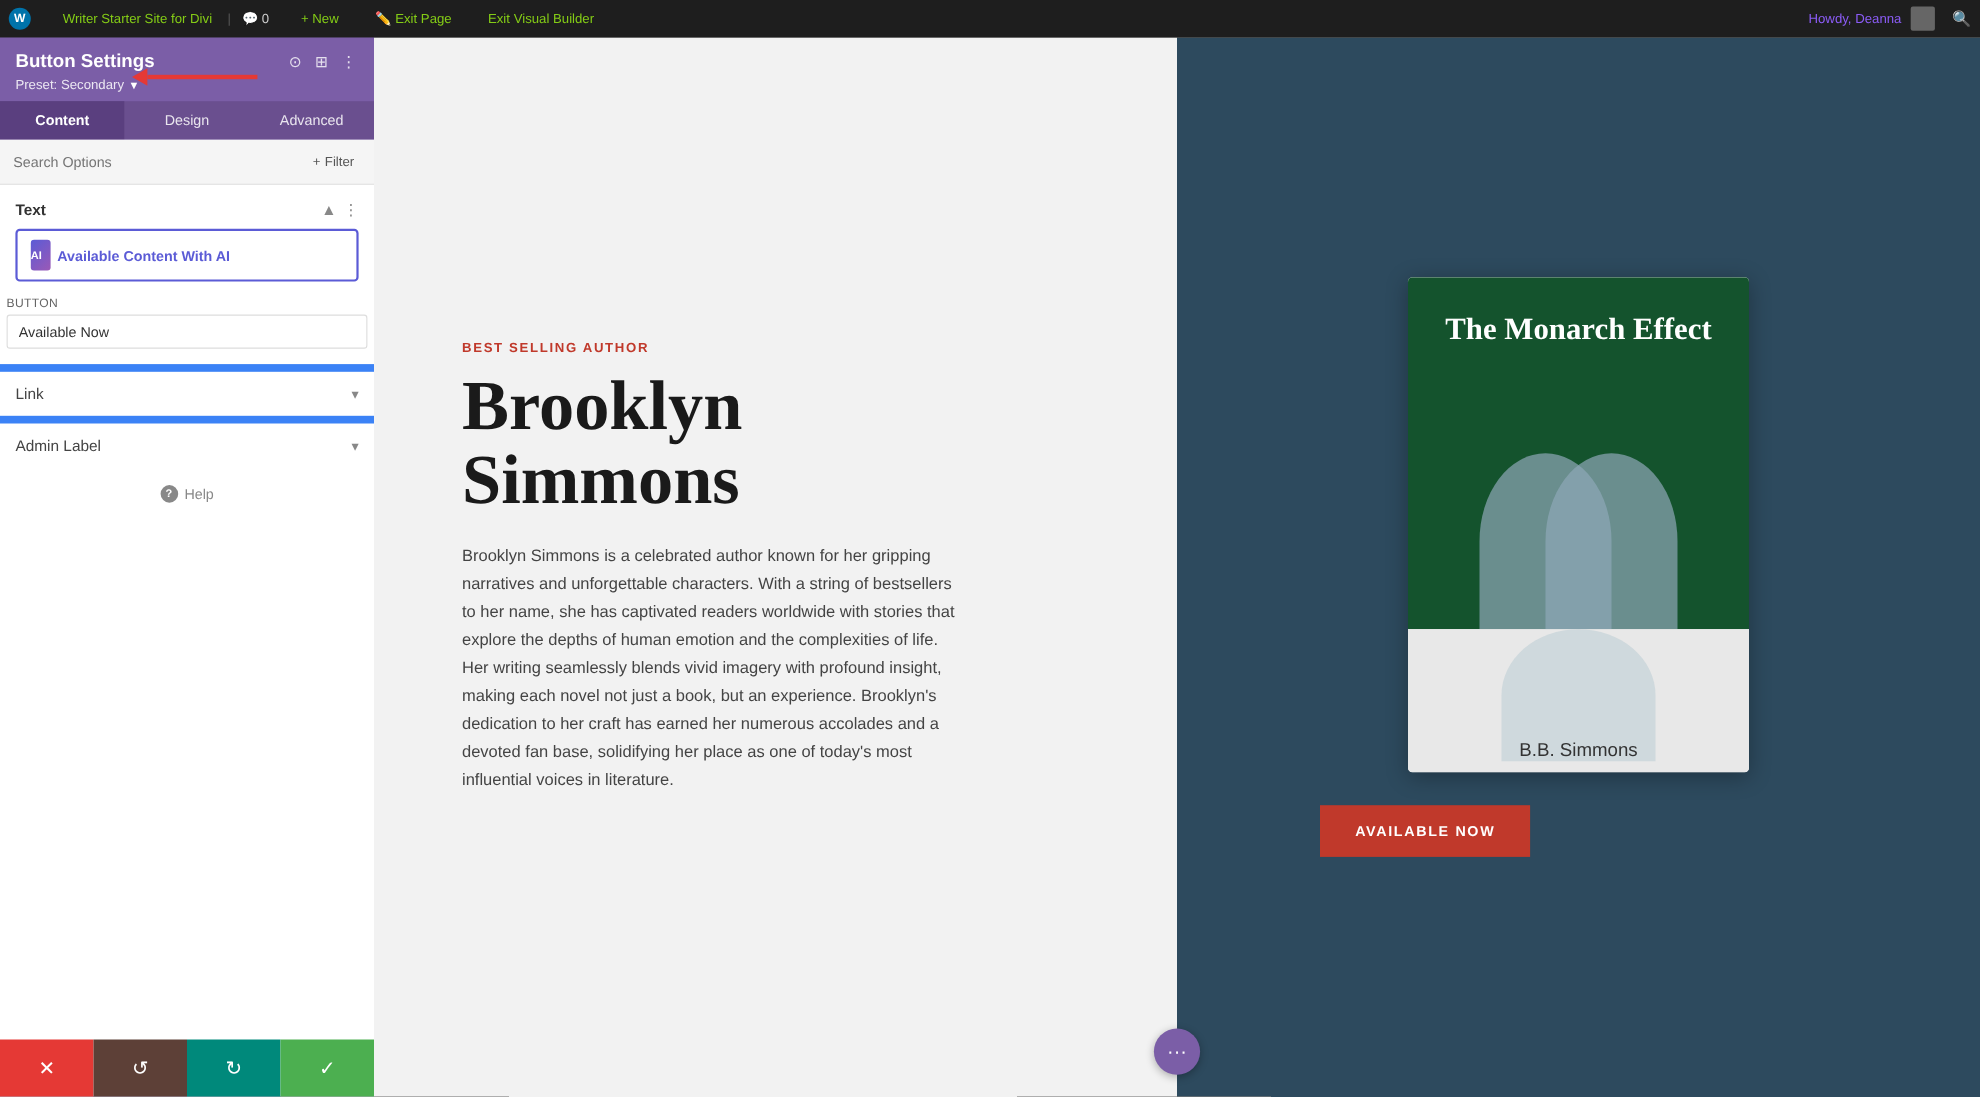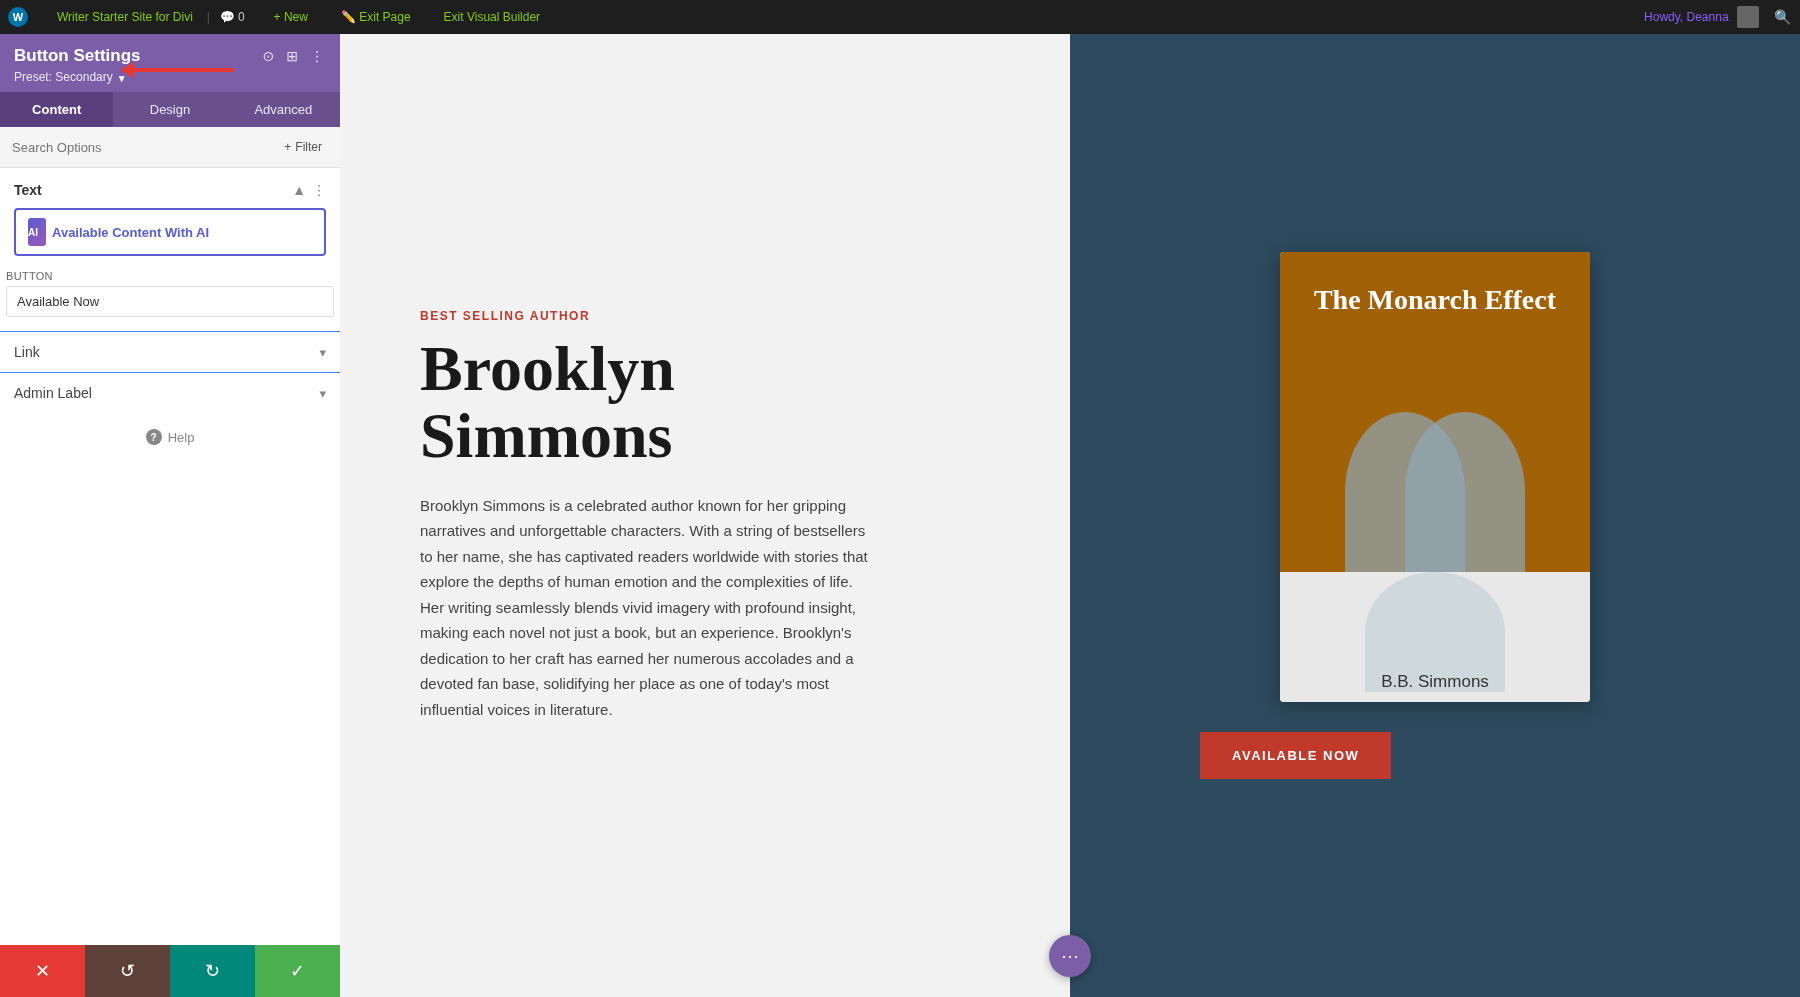--- a/index.html
+++ b/index.html
@@ -215,21 +215,21 @@
       color: #333;
       background: white;
     }
 
     
     .collapsible-row {
       display: flex;
       align-items: center;
       justify-content: space-between;
       padding: 12px 14px;
-      border-top: 1px solid #3b82f6;
+      border-top: 7px solid #3b82f6;
       cursor: pointer;
     }
     .collapsible-label { font-size: 14px; color: #444; }
     .collapsible-icon { color: #888; font-size: 13px; }
 
     
     .help-row {
       display: flex;
       align-items: center;
       justify-content: center;
@@ -318,21 +318,21 @@
 
     
     .book-card {
       background: white;
       border-radius: 4px;
       overflow: hidden;
       width: 310px;
       box-shadow: 0 4px 20px rgba(0,0,0,0.3);
     }
     .book-cover {
-      background: #a16207;
+      background: #14532d;
       height: 320px;
       display: flex;
       flex-direction: column;
       align-items: center;
       justify-content: flex-start;
       padding: 30px 20px 6px;
       position: relative;
     }
     .book-title-overlay {
       color: white;

